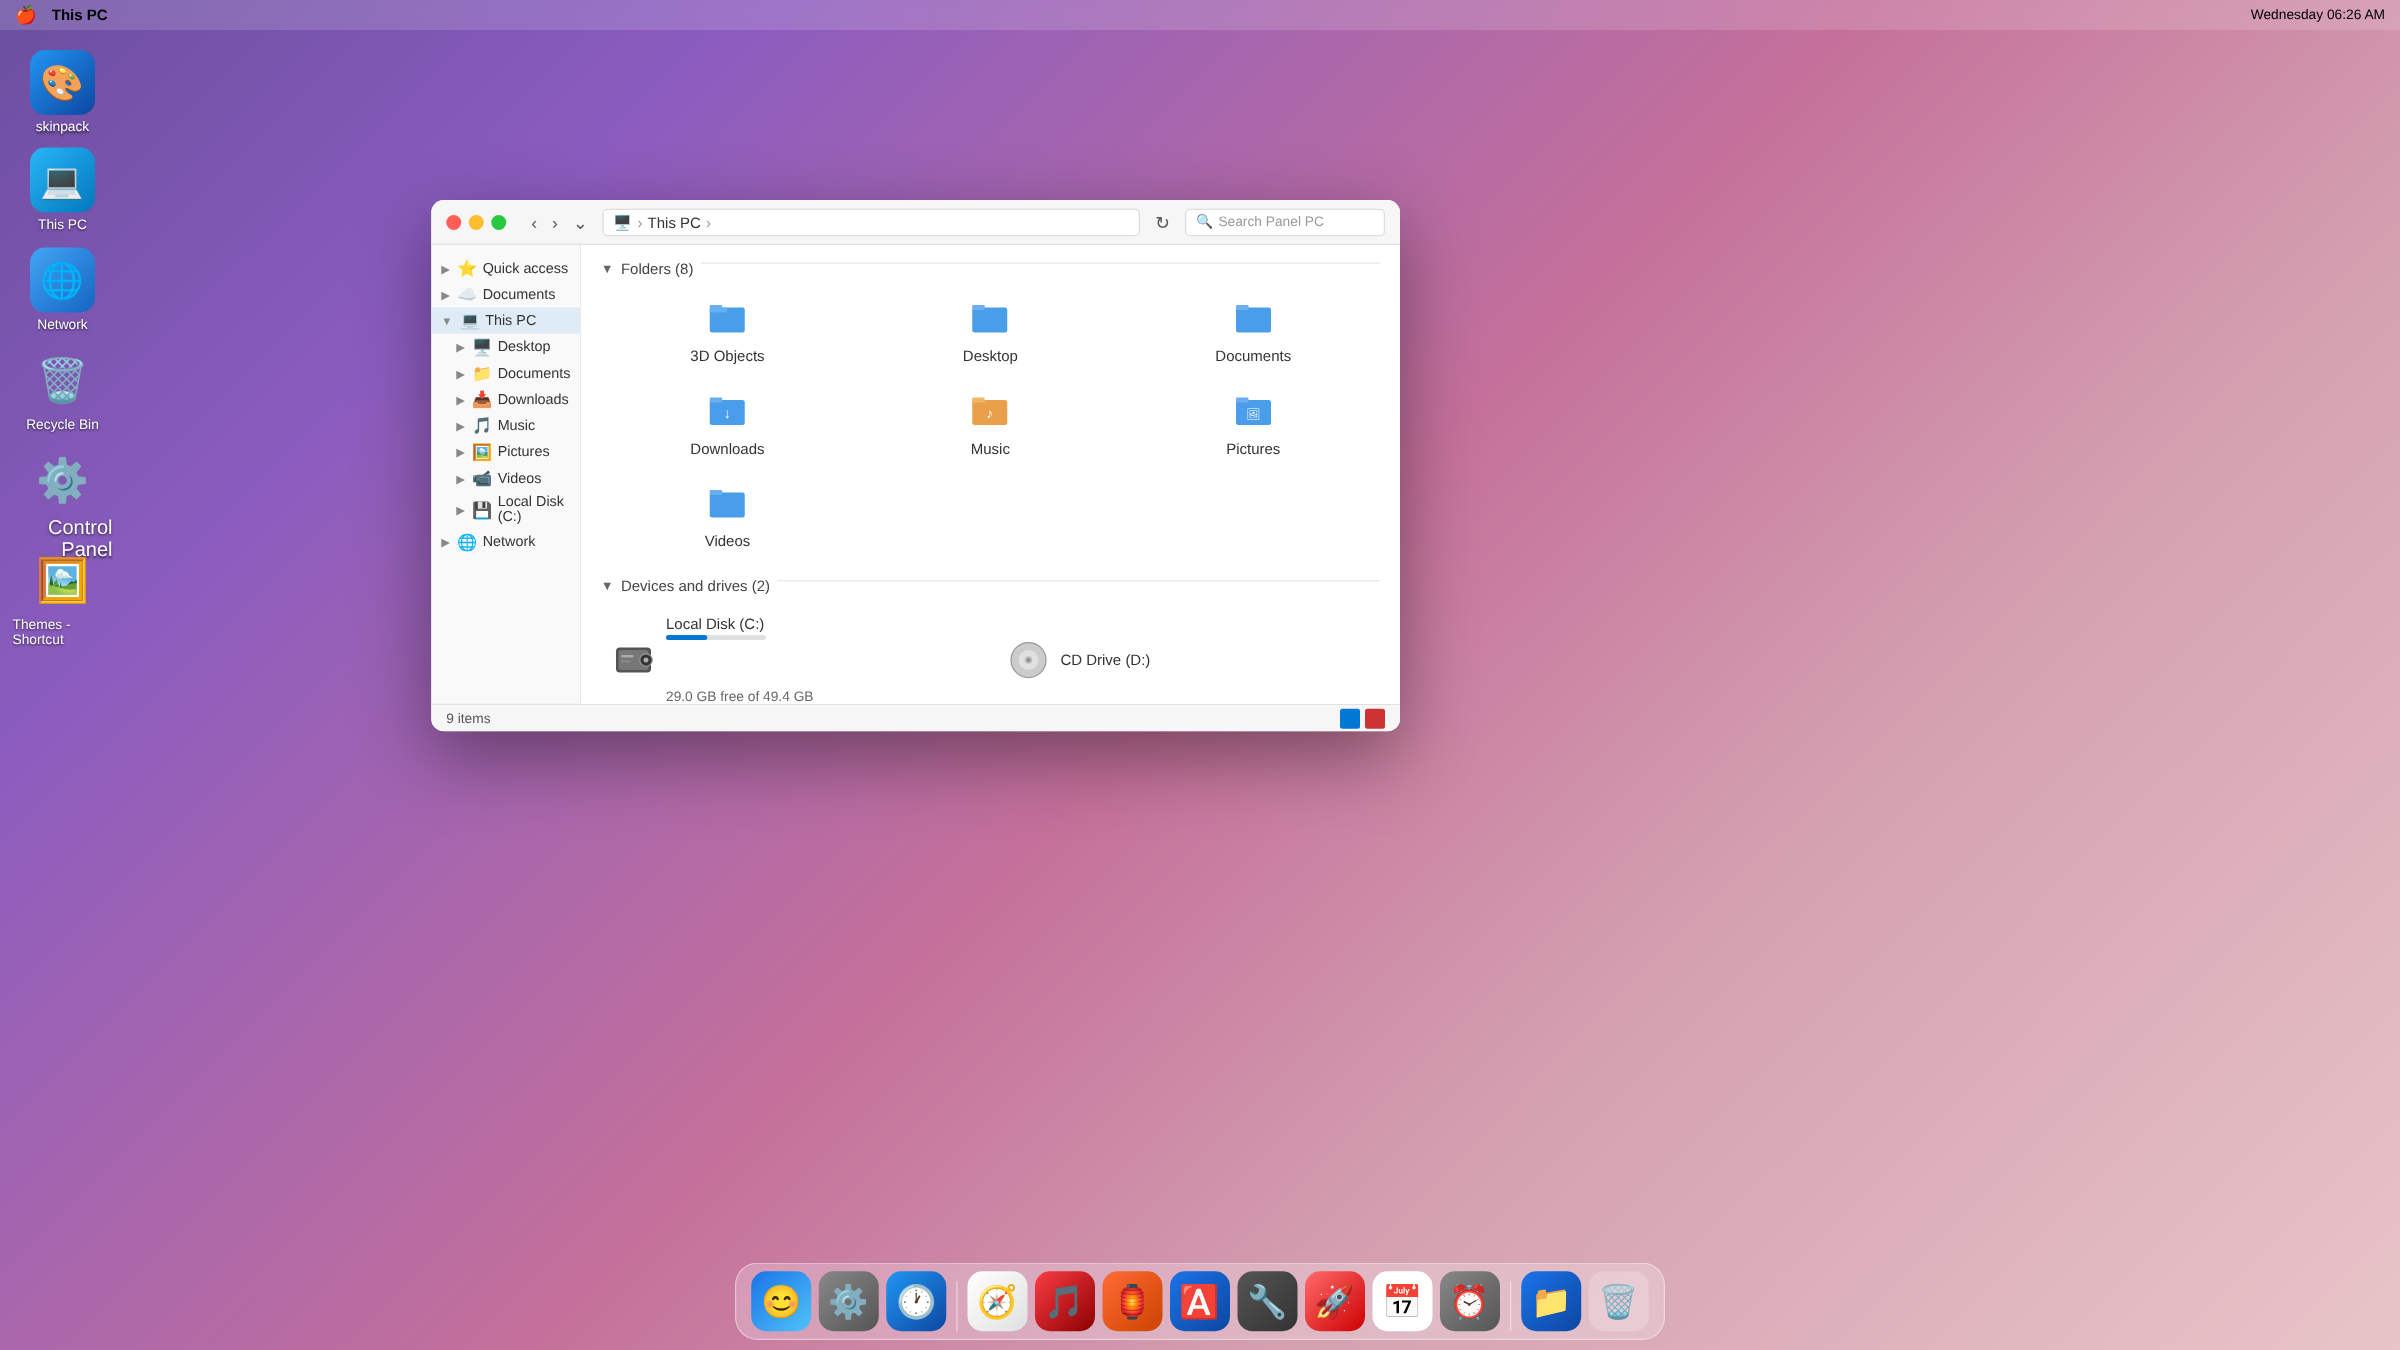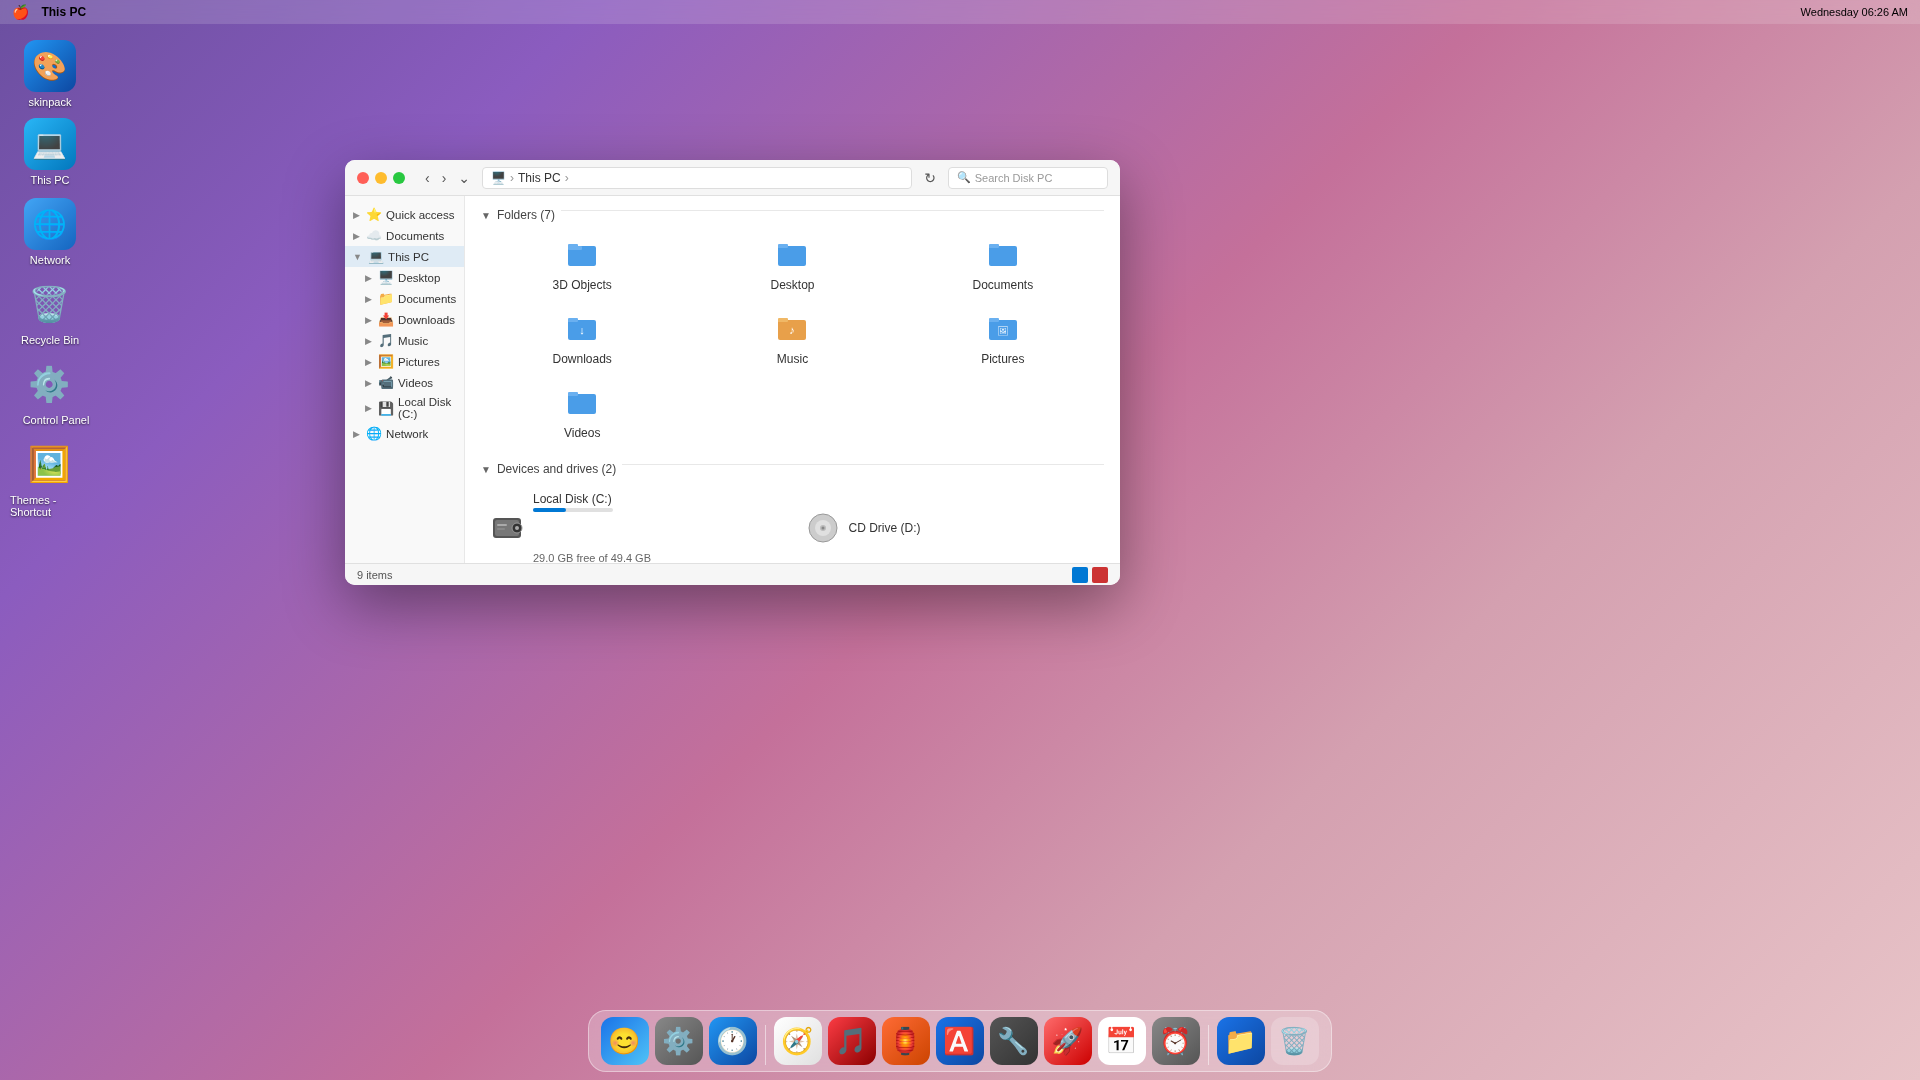--- a/index.html
+++ b/index.html
@@ -338,21 +338,21 @@
   <span class="icon-label" style="font-size:11px;color:white;text-align:center;text-shadow:0 1px 2px rgba(0,0,0,0.7);">Network</span>
 </div>
 
 <div class="desktop-icon" style="position:absolute; top:278px; left:10px; display:flex; flex-direction:column; align-items:center; width:80px; cursor:pointer;">
   <div class="icon-img" style="width:52px;height:52px;display:flex;align-items:center;justify-content:center;font-size:34px;margin-bottom:4px;">🗑️</div>
   <span class="icon-label" style="font-size:11px;color:white;text-align:center;text-shadow:0 1px 2px rgba(0,0,0,0.7);">Recycle Bin</span>
 </div>
 
 <div class="desktop-icon" style="position:absolute; top:358px; left:10px; display:flex; flex-direction:column; align-items:center; width:80px; cursor:pointer;">
   <div class="icon-img" style="width:52px;height:52px;display:flex;align-items:center;justify-content:center;font-size:34px;margin-bottom:4px;">⚙️</div>
-  <span class="icon-label" style="font-size:11px;color:white;text-align:left;text-shadow:0 1px 2px rgba(0,0,0,0.7);margin-left:12px;">Control Panel</span>
+  <span class="icon-label" style="font-size:16px;color:white;text-align:right;text-shadow:0 1px 2px rgba(0,0,0,0.7);margin-left:12px;">Control Panel</span>
 </div>
 
 <div class="desktop-icon" style="position:absolute; top:438px; left:10px; display:flex; flex-direction:column; align-items:center; width:80px; cursor:pointer;">
   <div class="icon-img" style="width:52px;height:52px;display:flex;align-items:center;justify-content:center;font-size:34px;margin-bottom:4px;">🖼️</div>
   <span class="icon-label" style="font-size:11px;color:white;text-align:left;text-shadow:0 1px 2px rgba(0,0,0,0.7);">Themes - Shortcut</span>
 </div>
 
 <div class="explorer-window">
 
   <div class="title-bar">
@@ -368,21 +368,21 @@
     </div>
     <div class="breadcrumb-bar">
       <span style="margin-right:4px;">🖥️</span>
       <span style="color:#999; margin-right:4px;">›</span>
       <span>This PC</span>
       <span style="color:#999; margin-left:4px;">›</span>
     </div>
     <button class="nav-btn" style="font-size:14px;">↻</button>
     <div class="search-bar">
       <span class="search-icon-small">🔍</span>
-      <span style="font-size:11px;color:#999;">Search Disk PC</span>
+      <span style="font-size:11px;color:#999;">Search Panel PC</span>
     </div>
   </div>
 
   <div class="explorer-body">
 
     <div class="sidebar">
 
       <div class="sidebar-item">
         <span class="expand-arrow">▶</span>
         <span class="item-icon">⭐</span>
@@ -447,21 +447,21 @@
         <span class="expand-arrow">▶</span>
         <span class="item-icon">🌐</span>
         <span class="item-label">Network</span>
       </div>
     </div>
 
     <div class="main-content">
 
       <div class="section-header">
         <span class="chevron">▼</span>
-        <span>Folders (7)</span>
+        <span>Folders (8)</span>
         <div class="section-divider"></div>
       </div>
       <div class="folders-grid">
 
         <div class="folder-item">
           <div class="folder-icon">
             <svg width="32" height="32" viewBox="0 0 32 32">
                 <rect x="2" y="8" width="28" height="20" rx="2" fill="#4a9de8"></rect>
                 <rect x="2" y="8" width="14" height="4" rx="1" fill="#6ab0f0"></rect>
                 <rect x="2" y="6" width="10" height="4" rx="1" fill="#6ab0f0"></rect>

